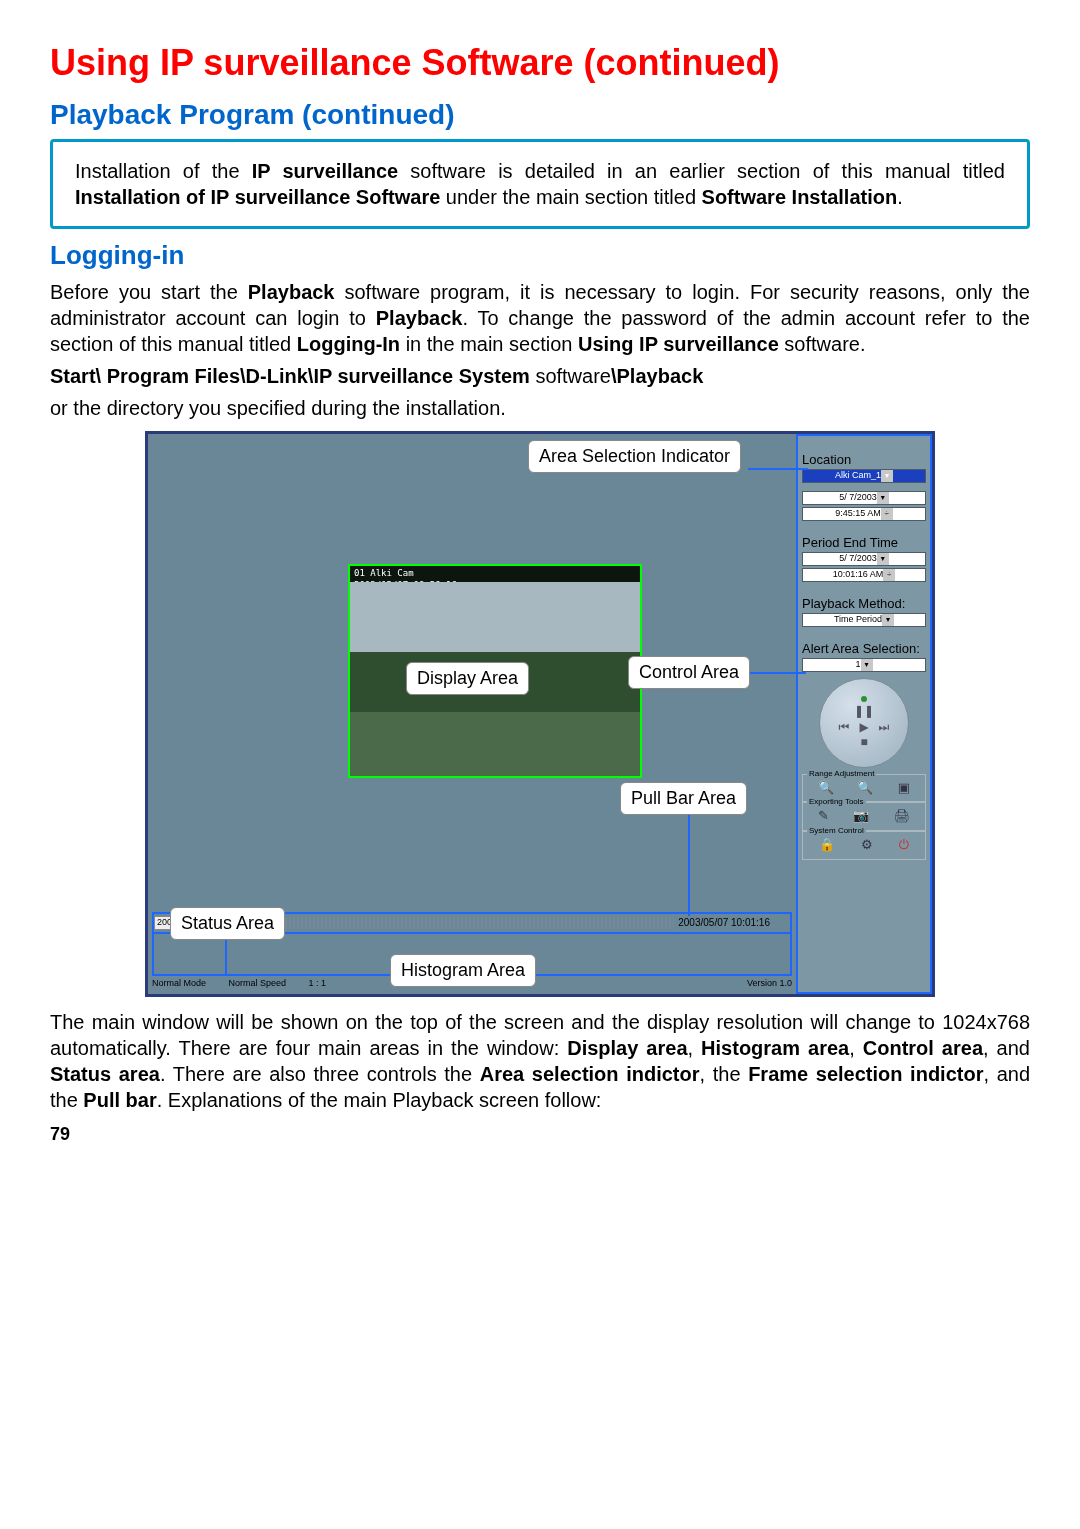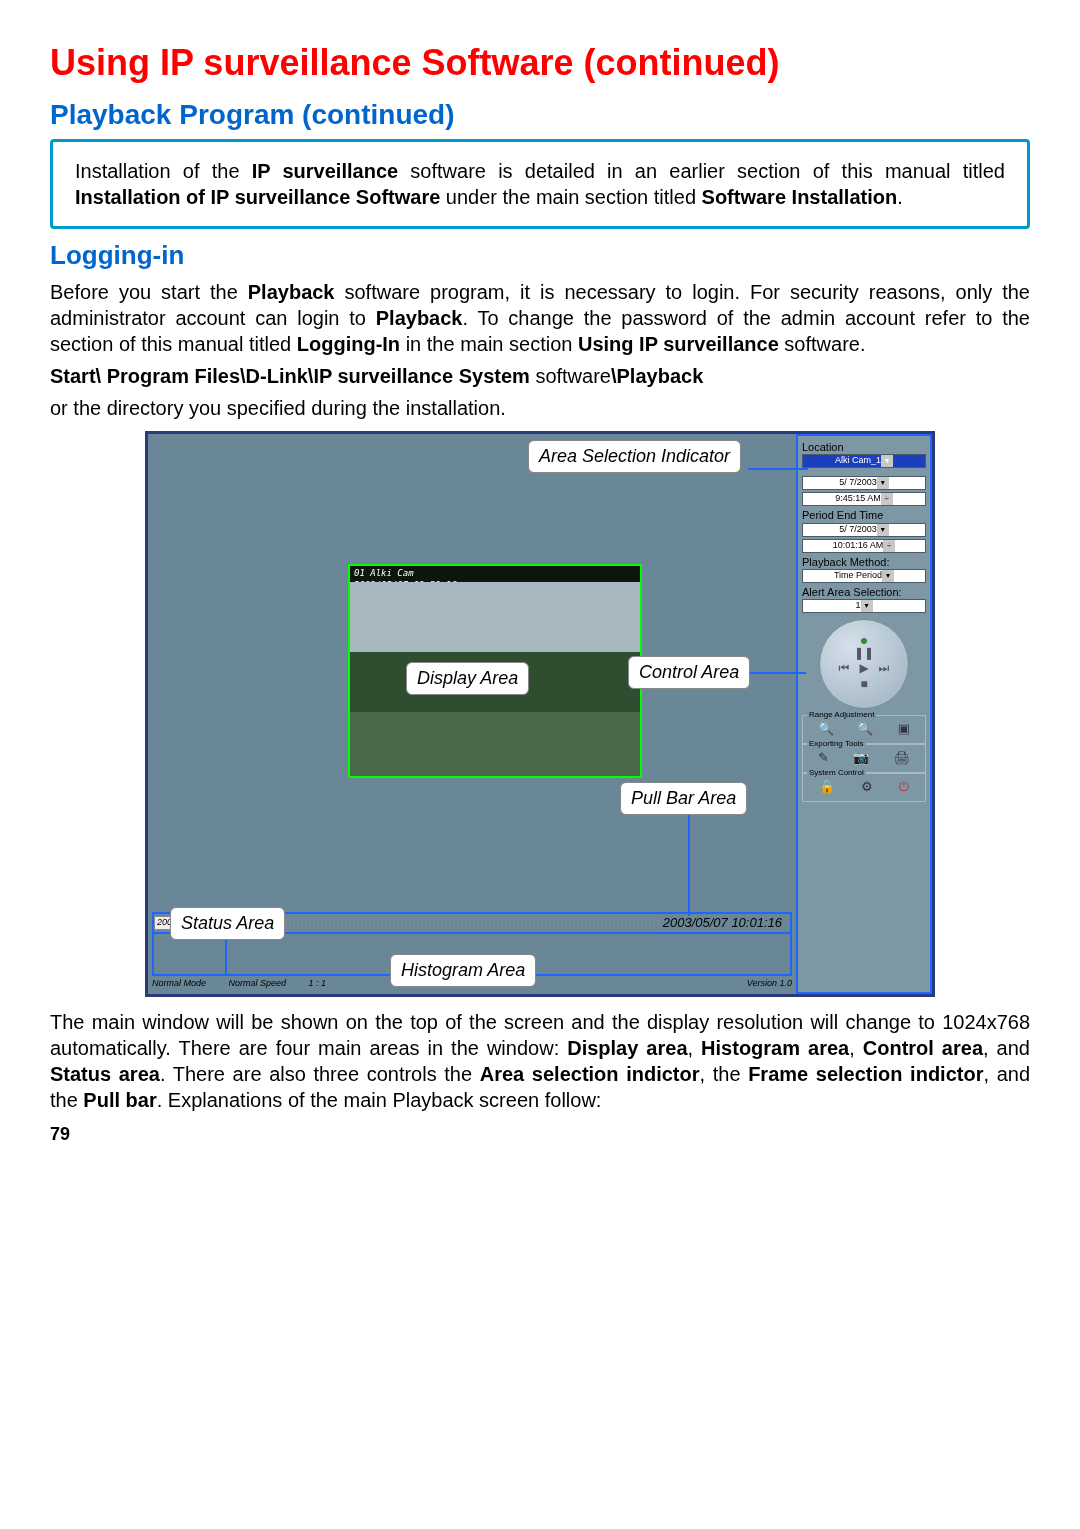--- a/index.html
+++ b/index.html
@@ -59,21 +59,20 @@
   }
   .app-inner {
     position: relative;
     display: flex;
     height: 560px;
   }
   .main-area {
     flex: 1;
     position: relative;
     padding: 8px;
-    font-style: italic;
   }
   .right-panel {
     width: 124px;
     background: #7d97a5;
     border-left: 1px solid #4e6875;
     border: 2px solid #1f66ff;
     font-size: 9px;
     color: #000;
     padding: 2px 4px 4px 4px;
     position: relative;
@@ -133,22 +132,22 @@
     border: 2px solid #1f66ff;
   }
   .status-row .scale {
     flex: 1;
     height: 12px;
     background: repeating-linear-gradient(to right, #789 0 2px, transparent 2px 4px);
     margin: 0 4px;
     position: relative;
   }
   .status-ts {
-    font-size: 13px;
-    margin-right: 8px;
+    font-size: 10px;
+    margin-right: 20px;
     white-space: nowrap;
   }
   .status-tag {
     background: #eee;
     border:1px solid #888;
     padding:0 2px;
     margin-right: 2px;
   }
 
   .histo-area {
@@ -164,21 +163,21 @@
     left:4px; right:4px; bottom:2px;
     height:14px;
     font-size: 9px;
     display:flex;
     justify-content: space-between;
     color:#000;
   }
   .bottom-status span { margin-right: 20px; }
 
   
-  .rp-label { font-size: 11px; margin-top: 2px; }
+  .rp-label { font-size: 13px; margin-top: 14px; }
   .rp-field {
     background: #fff;
     border: 1px solid #4b5c66;
     height: 14px;
     width: 100%;
     box-sizing: border-box;
     font-size: 9px;
     padding: 0 2px;
     display:flex;
     align-items:center;

